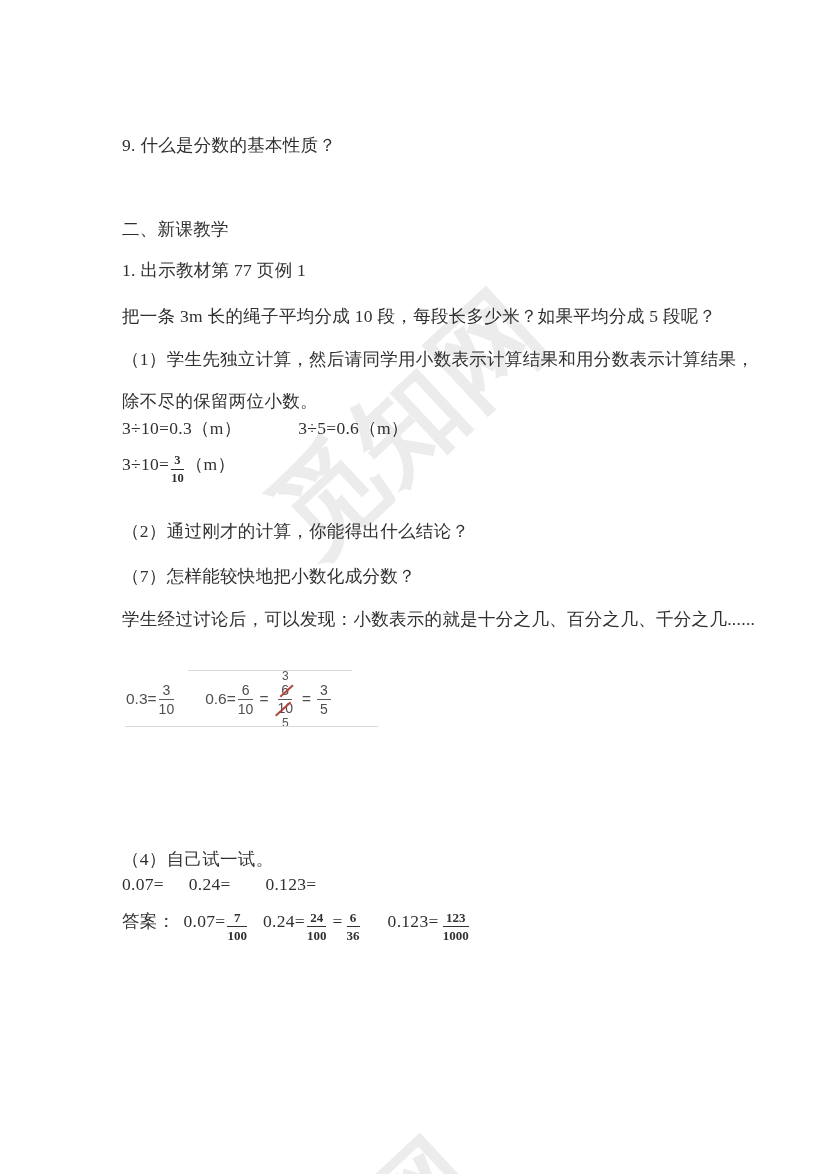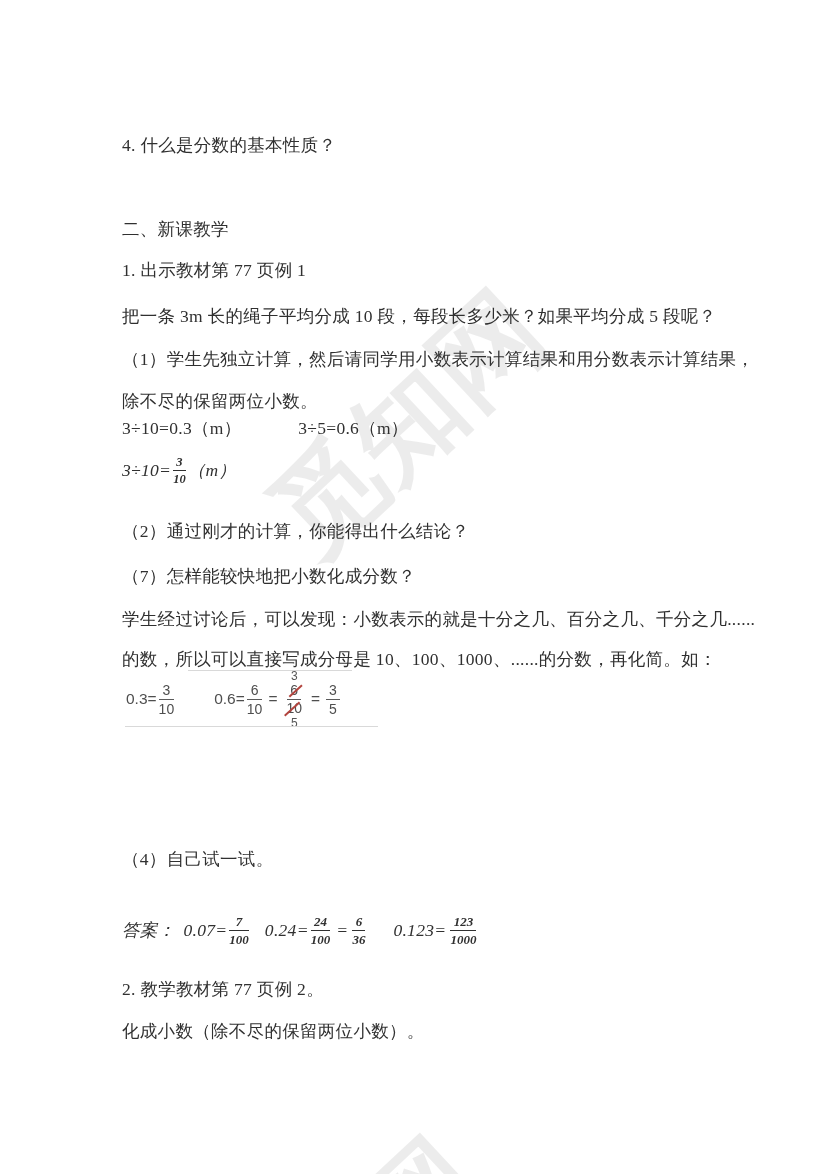--- a/index.html
+++ b/index.html
@@ -27,21 +27,21 @@
   .wm1{left:245px;top:362px;}
   .wm2{left:179px;top:1209px;}
   
   .line{
     position:absolute;left:122px;
     white-space:nowrap;
     font-size:17.5px;line-height:22px;
     letter-spacing:0.3px;
     z-index:1;
   }
-  .flexline{display:flex;align-items:center;font-style:italic;}
+  .flexline{display:flex;align-items:flex-start;}
   .gap38{margin-left:52px;}
   .gap20{margin-left:20px;}
   .gap30{margin-left:30px;}
   
   .sfrac{
     display:inline-block;text-align:center;vertical-align:middle;
     font-size:12.5px;line-height:1;font-weight:600;
     margin:0 2px;letter-spacing:0;
   }
   .sfrac .num{display:block;border-bottom:1.4px solid #303030;padding:1px 3px 2px;}
@@ -52,21 +52,21 @@
     display:flex;align-items:center;
     font-family:"Liberation Sans","DejaVu Sans",sans-serif;
     color:#4e4e4e;font-size:15.5px;z-index:1;white-space:nowrap;
   }
   .ffrac{
     display:inline-block;text-align:center;
     font-size:14px;line-height:1;margin:0 2px;
   }
   .ffrac .num{display:block;border-bottom:1.5px solid #5a5a5a;padding:1px 3px 2px;}
   .ffrac .den{display:block;padding-top:2px;}
-  .f2start{margin-left:38px;}
+  .f2start{margin-left:29px;}
   .feq{margin:0 4px;}
   
   .cstack{
     display:inline-flex;flex-direction:column;align-items:center;
     font-size:14px;line-height:1;margin:0 2px;
   }
   .cstack .cab,.cstack .cbe{font-size:12px;color:#555;}
   .cstack .cnum,.cstack .cden{position:relative;padding:1px 3px 2px;}
   .cstack .cnum{border-bottom:1.5px solid #5a5a5a;}
   .slash{
@@ -87,21 +87,21 @@
   .m4{margin-left:4px;}
 </style>
 </head>
 <body>
 
 <div class="page">
 
   <div class="watermark wm1">觅知网</div>
   <div class="watermark wm2">觅知网</div>
 
-  <p class="line" style="top:116px">4. 什么是分数的基本性质？</p>
+  <p class="line" style="top:116px">9. 什么是分数的基本性质？</p>
   <p class="line" style="top:200px">二、新课教学</p>
   <p class="line" style="top:241px">1. 出示教材第 77 页例 1</p>
   <p class="line" style="top:287px">把一条 3m 长的绳子平均分成 10 段，每段长多少米？如果平均分成 5 段呢？</p>
   <p class="line" style="top:330px">（1）学生先独立计算，然后请同学用小数表示计算结果和用分数表示计算结果，</p>
   <p class="line" style="top:372px">除不尽的保留两位小数。</p>
 
   <div class="line" style="top:417px">
     <span>3÷10=0.3（m）</span>
     <span class="gap38">3÷5=0.6（m）</span>
   </div>
@@ -111,21 +111,20 @@
     <span class="sfrac">
       <span class="num">3</span>
       <span class="den">10</span>
     </span>
     <span>（m）</span>
   </div>
 
   <p class="line" style="top:502px">（2）通过刚才的计算，你能得出什么结论？</p>
   <p class="line" style="top:547px">（7）怎样能较快地把小数化成分数？</p>
   <p class="line" style="top:590px">学生经过讨论后，可以发现：小数表示的就是十分之几、百分之几、千分之几......</p>
-  <p class="line" style="top:630px">的数，所以可以直接写成分母是 10、100、1000、......的分数，再化简。如：</p>
 
   <div class="hairline hl-top"></div>
   <div class="formula">
     <span>0.3=</span>
     <span class="ffrac">
       <span class="num">3</span>
       <span class="den">10</span>
     </span>
     <span class="f2start">0.6=</span>
     <span class="ffrac">
@@ -142,20 +141,25 @@
     <span class="feq">=</span>
     <span class="ffrac">
       <span class="num">3</span>
       <span class="den">5</span>
     </span>
   </div>
   <div class="hairline hl-bottom"></div>
 
   <p class="line" style="top:830px">（4）自己试一试。</p>
 
+  <div class="line" style="top:873px">
+    <span>0.07=</span>
+    <span class="gap20">0.24=</span>
+    <span class="gap30">0.123=</span>
+  </div>
 
   <div class="line flexline ans" style="top:910px;height:40px">
     <span>答案：</span>
     <span class="m8">0.07=</span>
     <span class="sfrac">
       <span class="num">7</span>
       <span class="den">100</span>
     </span>
     <span class="m14">0.24=</span>
     <span class="sfrac">
@@ -167,16 +171,14 @@
       <span class="num">6</span>
       <span class="den">36</span>
     </span>
     <span class="m26">0.123=</span>
     <span class="sfrac m4">
       <span class="num">123</span>
       <span class="den">1000</span>
     </span>
   </div>
 
-  <p class="line" style="top:960px">2. 教学教材第 77 页例 2。</p>
-  <p class="line" style="top:1002px">化成小数（除不尽的保留两位小数）。</p>
 
 </div>
 
 </body></html>

